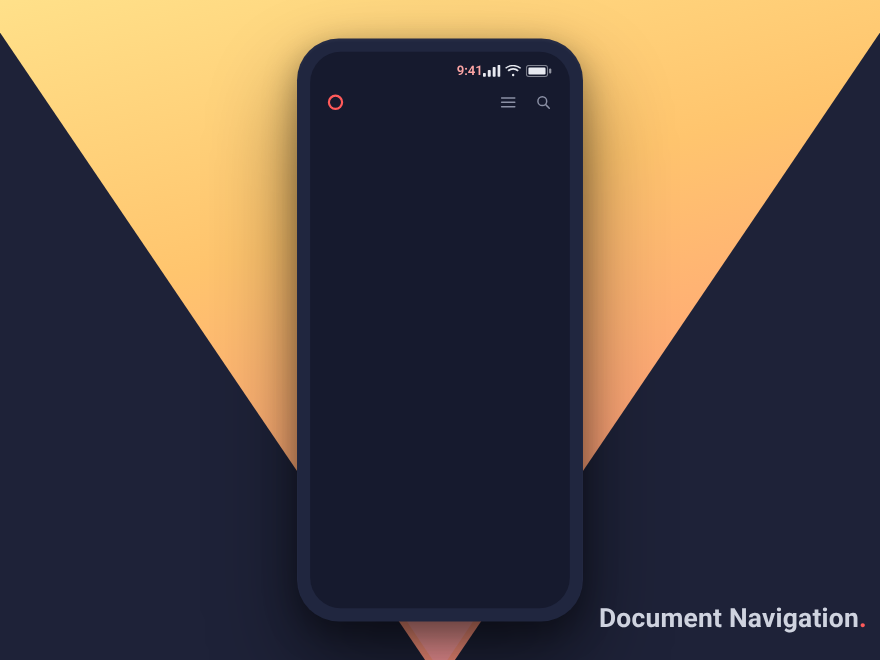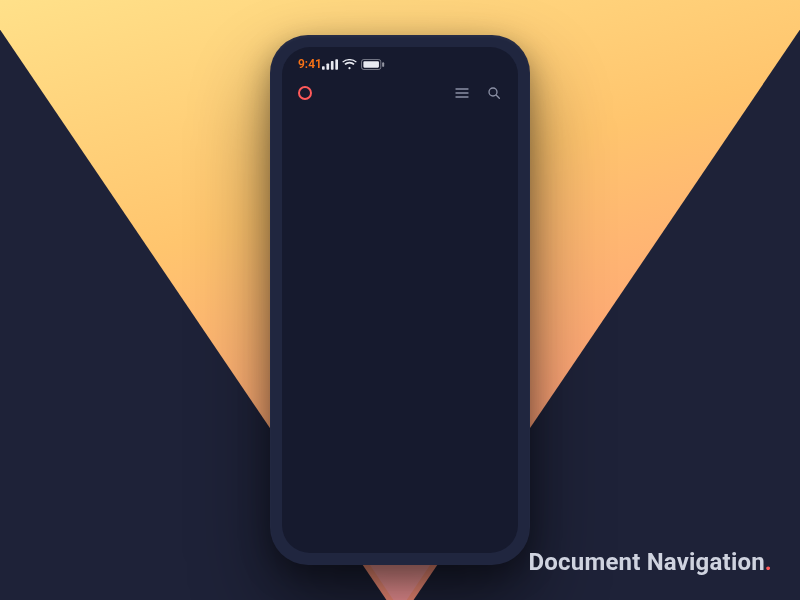--- a/index.html
+++ b/index.html
@@ -58,24 +58,24 @@
     right: 12px;
     bottom: 12px;
     background: #161a2e;
     border-radius: 28px;
     overflow: hidden;
   }
 
   
   .status-bar {
     display: flex;
-    justify-content: flex-start;
+    justify-content: flex-end;
     align-items: center;
     padding: 10px 16px 4px 16px;
-    color: #f97316;
+    color: #fca5a5;
     font-size: 12px;
     font-weight: 600;
   }
   .status-right {
     display: flex;
     align-items: center;
     gap: 4px;
   }
   .status-right svg { display: block; }
 
@@ -99,21 +99,21 @@
     cursor: pointer;
     display: flex;
     align-items: center;
     justify-content: center;
   }
   .icon-btn svg { width: 16px; height: 16px; display: block; }
 
   
   .title {
     position: absolute;
-    right: 28px;
+    right: 12px;
     bottom: 24px;
     z-index: 4;
     font-size: 24px;
     font-weight: 700;
     color: #cfd3df;
     letter-spacing: 0.2px;
   }
   .title .dot { color: #ff5a5a; }
 </style>
 </head>

